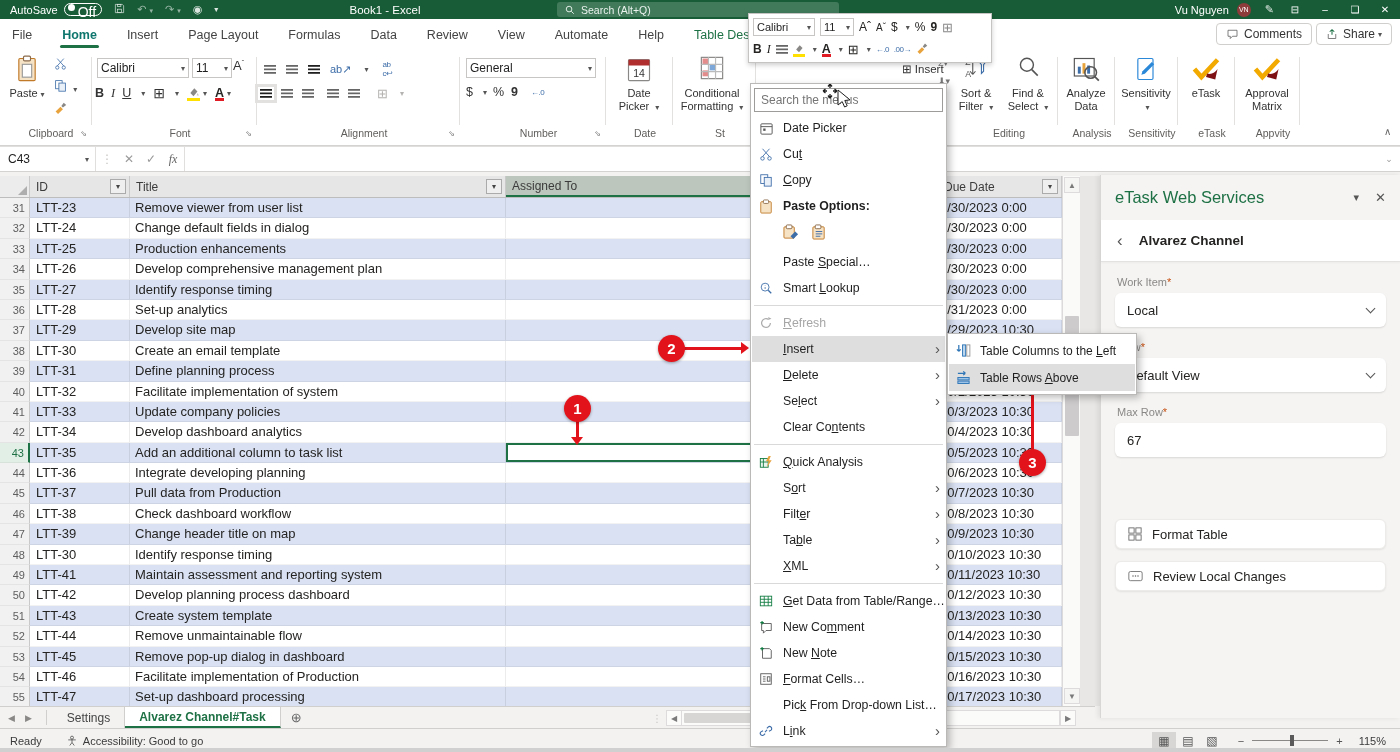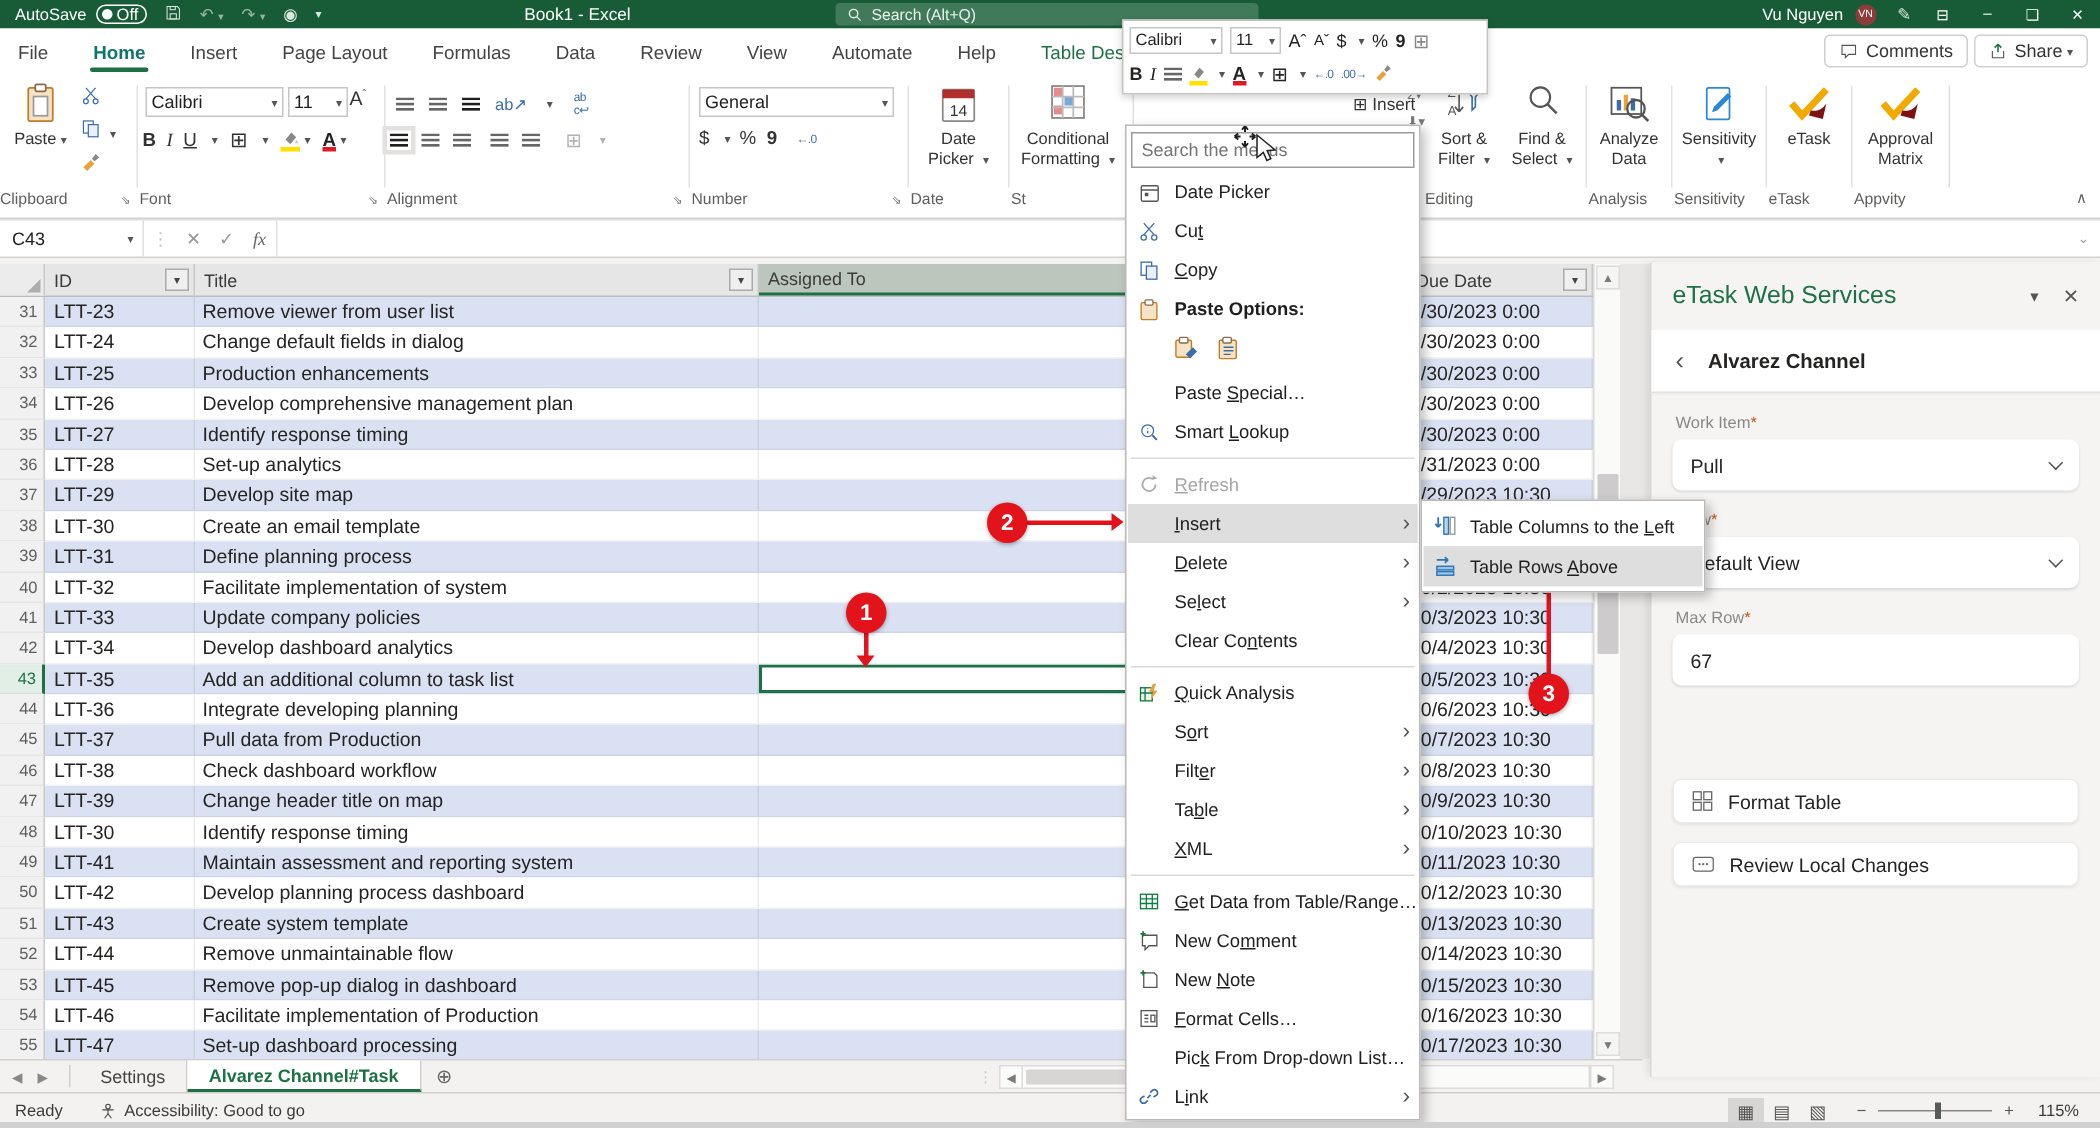--- a/index.html
+++ b/index.html
@@ -6,21 +6,21 @@
   #stage{position:relative;width:1400px;height:748px;background:#F3F2F1;overflow:hidden;
          font-family:"Liberation Sans",sans-serif;color:#252423;}
   #stage *{box-sizing:border-box;}
   .abs{position:absolute;}
 
   
   #titlebar{left:0;top:0;width:1400px;height:19px;background:var(--titlebar);color:#fff;
             display:flex;align-items:center;font-size:11px;}
   .tb-item{margin-left:10px;display:flex;align-items:center;white-space:nowrap;}
   .autosave-pill{margin-left:6px;border:1px solid #fff;border-radius:8px;height:13px;padding:0 5px 0 3px;
-                 display:flex;align-items:center;font-size:11px;}
+                 display:flex;font-size:14px;}
   .autosave-dot{width:7px;height:7px;border-radius:50%;background:#fff;margin-right:3px;}
   .tb-ico{opacity:.85;font-size:11px;margin-left:12px;}
   .tb-title{position:absolute;left:300px;width:170px;text-align:center;font-size:11.5px;}
   .tb-search{position:absolute;left:557px;top:2px;width:282px;height:15px;border-radius:3px;
              background:rgba(255,255,255,.18);display:flex;align-items:center;padding-left:8px;
              font-size:10.5px;color:#EAF3ED;}
   .tb-right{position:absolute;right:0;top:0;height:19px;display:flex;align-items:center;}
   .avatar{width:14px;height:14px;border-radius:50%;background:#8E3B3B;color:#fff;font-size:7px;
           display:flex;align-items:center;justify-content:center;margin:0 8px;}
   .winbtn{width:30px;text-align:center;font-size:10px;}
@@ -33,21 +33,21 @@
   .rtab.active::after{content:"";position:absolute;left:0;right:0;bottom:-2px;height:3px;
                       border-radius:2px;background:var(--green);}
   .rtab.contextual{color:var(--green);}
   .pillbtn{position:absolute;top:4px;height:22px;border:1px solid #D1CFCD;border-radius:4px;background:#fff;
            display:flex;align-items:center;padding:0 9px;font-size:12px;color:#333;}
 
   
   #ribbon{left:0;top:50px;width:1400px;height:96px;background:#fff;border-bottom:1px solid #D5D3D1;}
   .rgroup{position:absolute;top:3px;height:88px;}
   .rgroup::after{content:"";position:absolute;right:-2px;top:4px;bottom:16px;width:1px;background:#E3E1DF;}
-  .glabel{position:absolute;bottom:2px;left:0;right:0;font-size:10.5px;color:#605E5C;}
+  .glabel{position:absolute;bottom:2px;left:12px;right:0;text-align:center;font-size:10.5px;color:#605E5C;}
   .launcher{position:absolute;bottom:3px;right:3px;font-size:8px;color:#7A7A7A;}
   .bigbtn{position:absolute;top:2px;width:50px;text-align:center;font-size:11px;color:#333;line-height:13px;}
   .bigbtn .bb-ico{display:block;height:30px;margin-bottom:2px;}
   .combo{border:1px solid #C8C6C4;background:#fff;height:20px;display:flex;align-items:center;
          font-size:12px;padding:0 3px;color:#1F1F1F;justify-content:space-between;}
   .chev{font-size:8px;color:#555;margin-left:3px;}
   .glyphbtn{font-size:12.5px;color:#333;margin-right:7px;display:inline-flex;align-items:center;}
   .bars{display:inline-block;width:12px;height:9px;background:
         linear-gradient(#666 1.5px,transparent 1.5px) 0 0/12px 3.5px repeat-y;}
   .underbar{display:inline-block;position:relative;font-size:12.5px;font-weight:bold;}
@@ -729,21 +729,21 @@
       <span class="p-title">eTask Web Services</span>
       <span class="p-hico">▾</span>
       <span class="p-hico" style="font-size:13px">✕</span>
     </div>
     <div class="p-bread">
       <span class="p-back">‹</span>
       <span class="p-breadtxt">Alvarez Channel</span>
     </div>
     <div class="p-label"><span>Work Item</span><span class="req">*</span></div>
     <div class="p-select">
-        <span>Pull</span>
+        <span>Local</span>
         <span class="cssdown"></span>
       </div>
     <div class="p-label"><span>View</span><span class="req">*</span></div>
     <div class="p-select">
         <span>Default View</span>
         <span class="cssdown"></span>
       </div>
     <div class="p-label"><span>Max Row</span><span class="req">*</span></div>
     <div class="p-select">
         <span>67</span>

